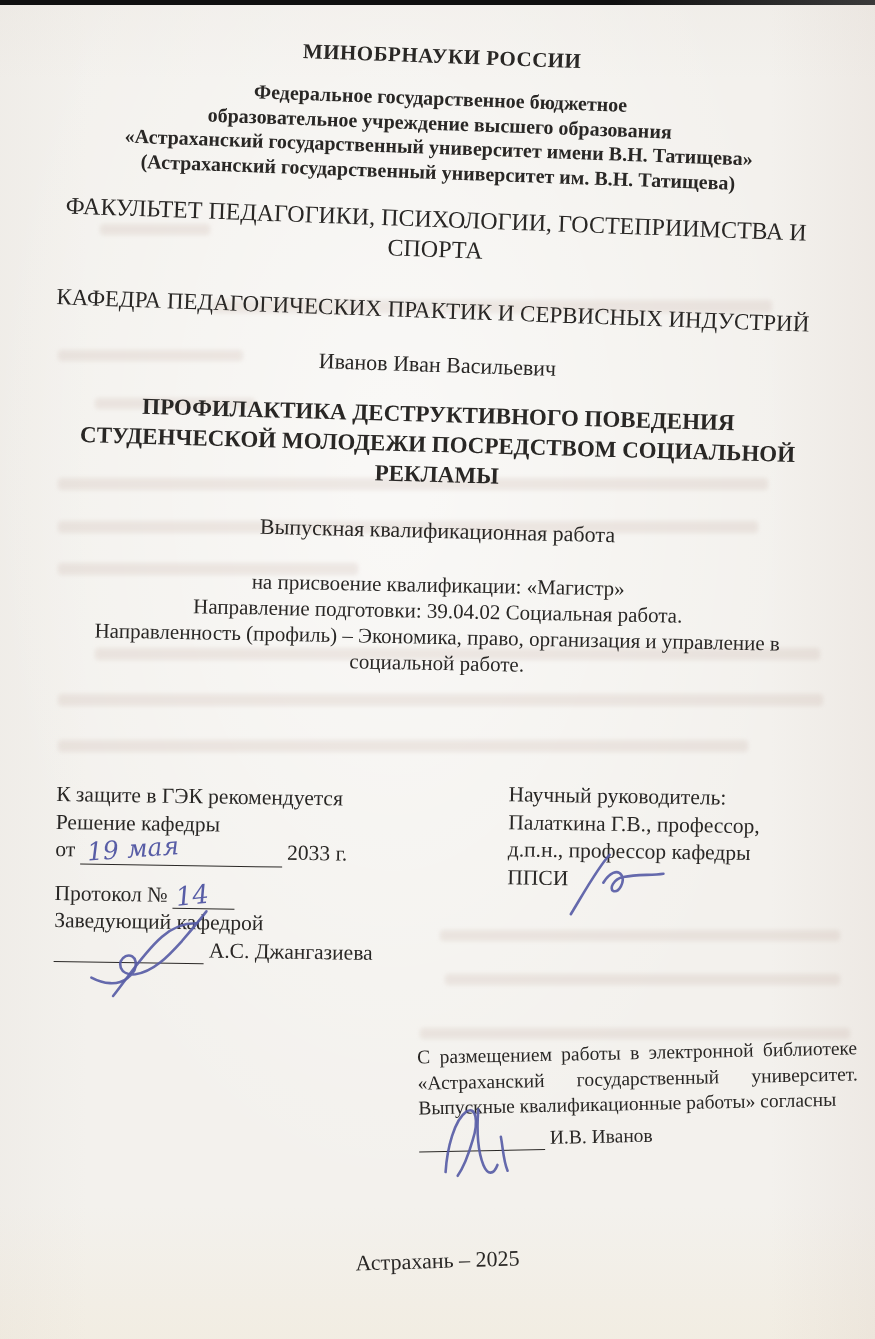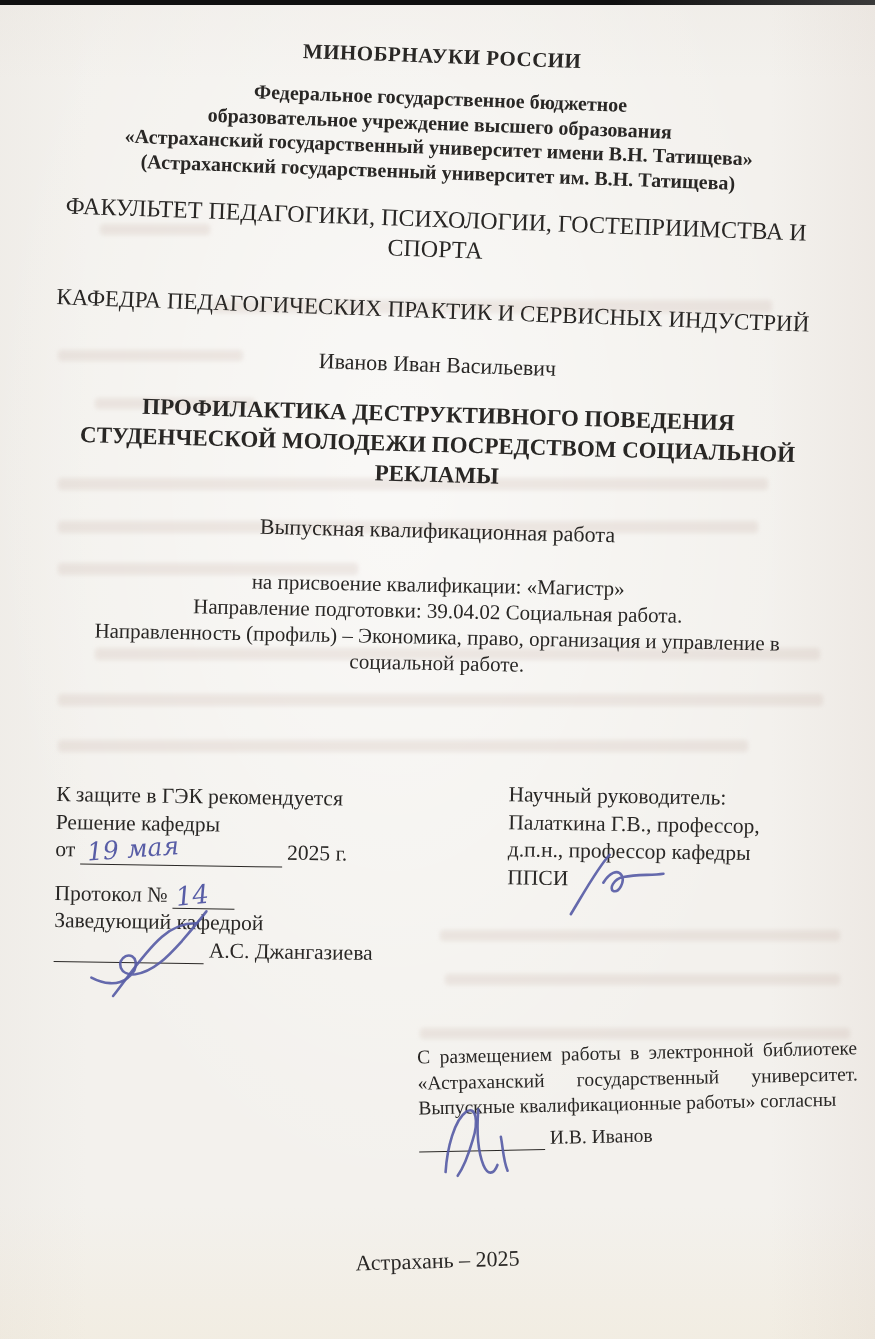--- a/index.html
+++ b/index.html
@@ -138,21 +138,21 @@
     <div>на присвоение квалификации: «Магистр»</div>
     <div>Направление подготовки: 39.04.02 Социальная работа.</div>
     <div>Направленность (профиль) – Экономика, право, организация и управление в</div>
     <div>социальной работе.</div>
   </div>
 
   <div class="committee">
     <div>К защите в ГЭК рекомендуется</div>
     <div>Решение кафедры</div>
     <div>
-      <span>от</span><span class="fill-line date-line"><span class="hw">19 мая</span></span><span>2025 г.</span>
+      <span>от</span><span class="fill-line date-line"><span class="hw">19 мая</span></span><span>2033 г.</span>
     </div>
     <div class="gap"></div>
     <div>
       <span>Протокол №</span><span class="fill-line protocol-line"><span class="hw hw-num">14</span></span>
     </div>
     <div>Заведующий кафедрой</div>
     <div>
       <span class="fill-line sign-line"></span><span>А.С. Джангазиева</span>
     </div>
     <svg class="sig" style="left:30px;top:118px" width="150" height="100" viewBox="0 0 150 100">

